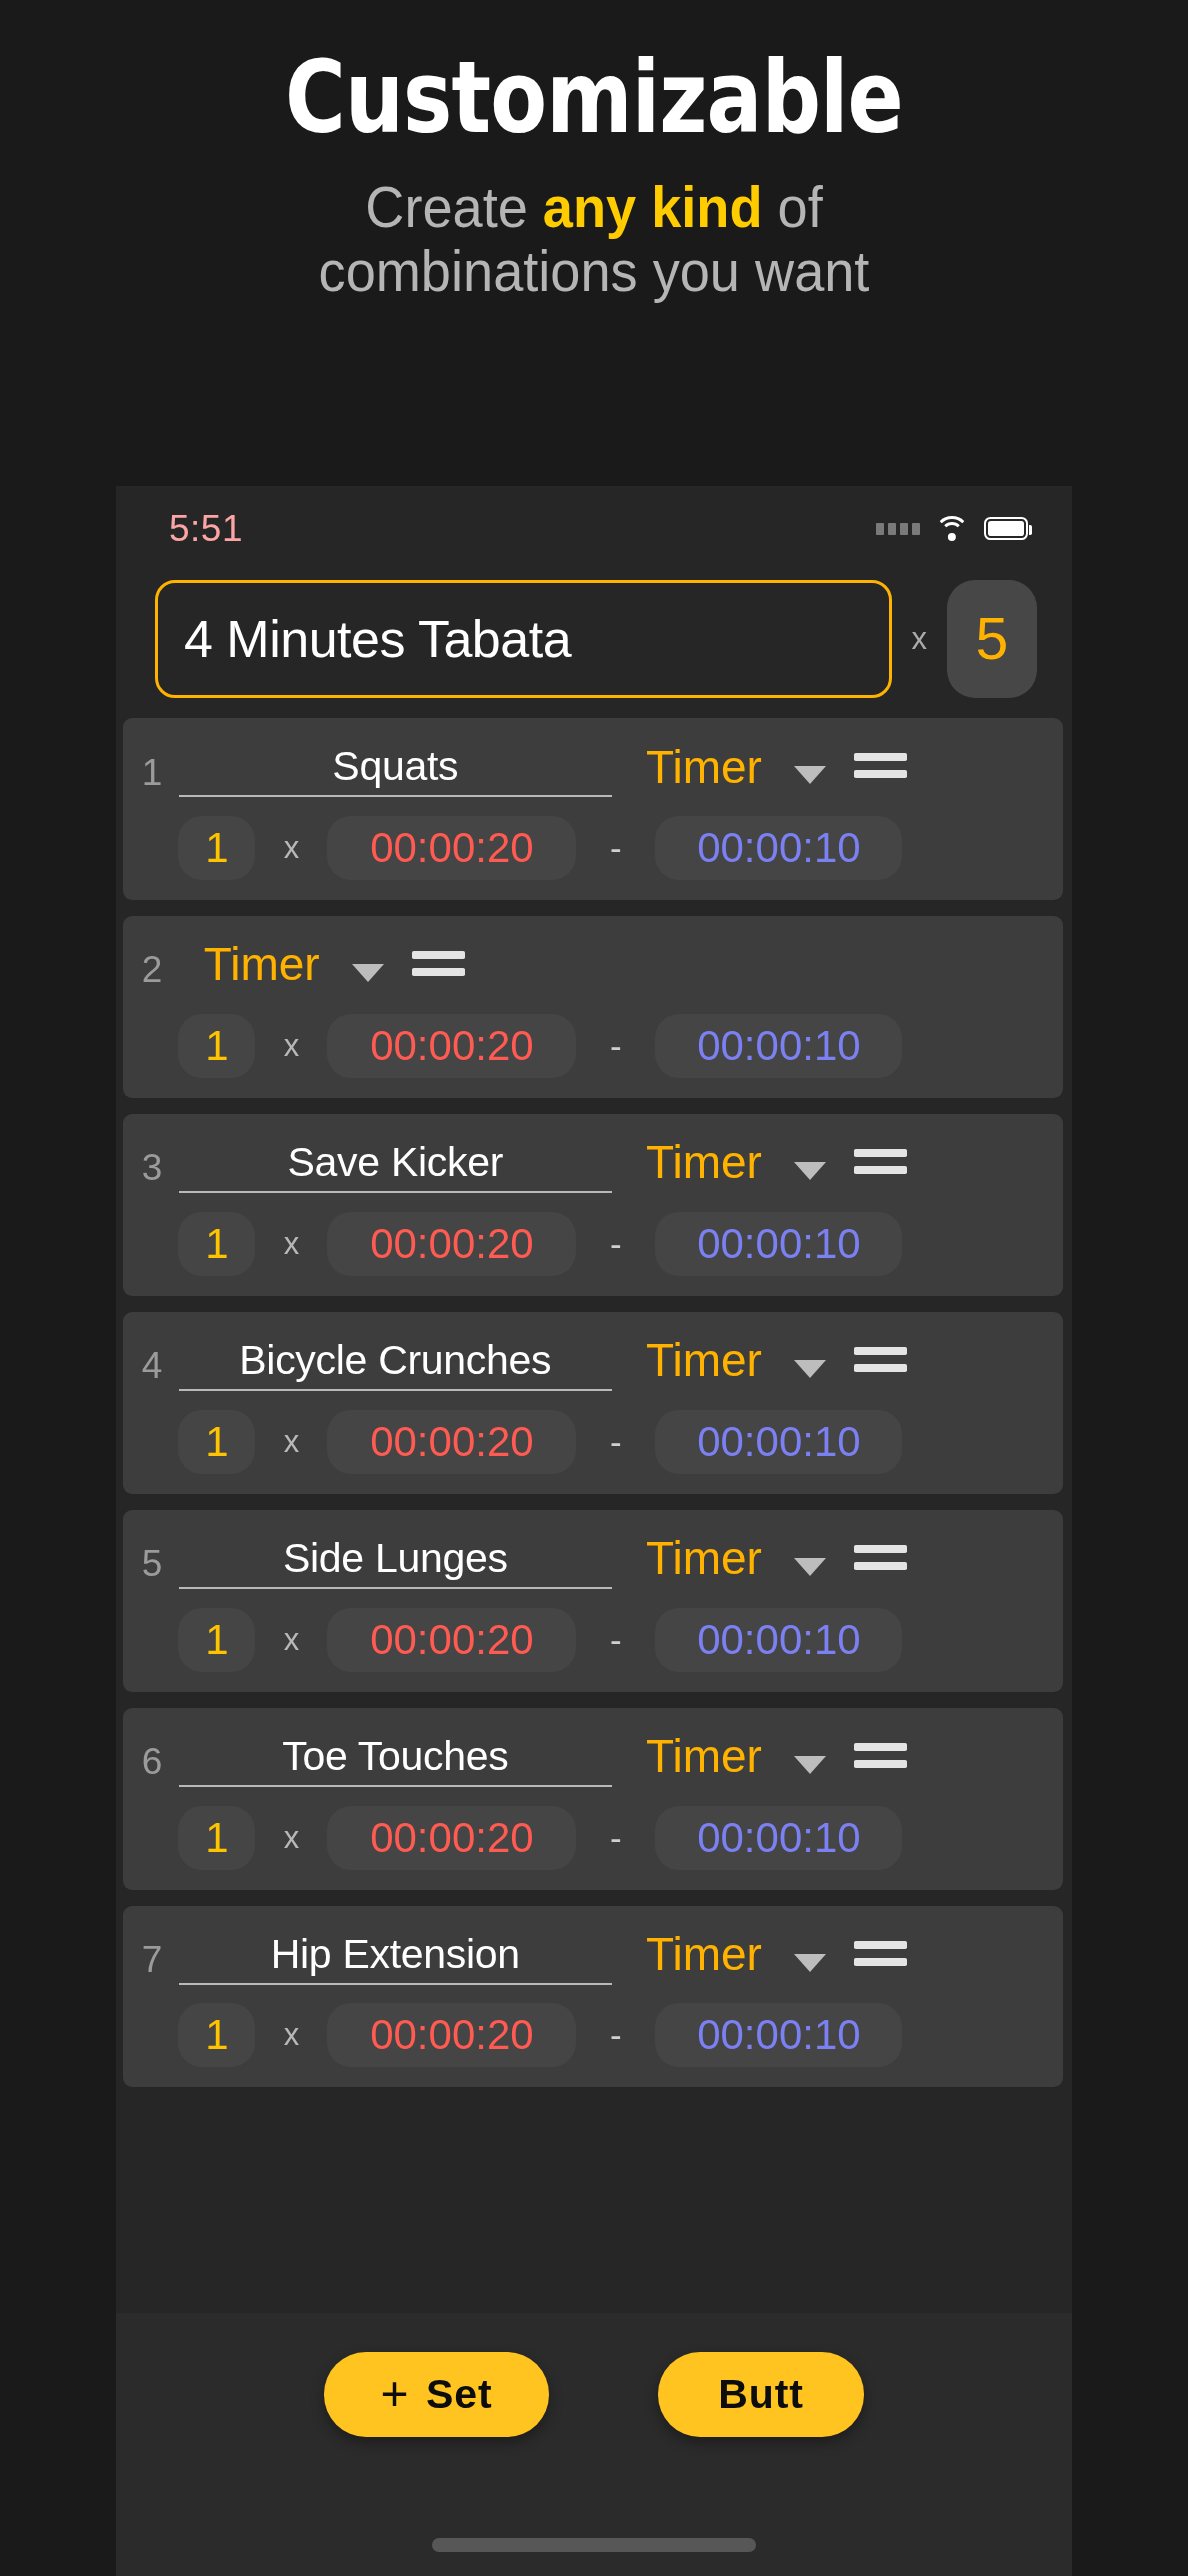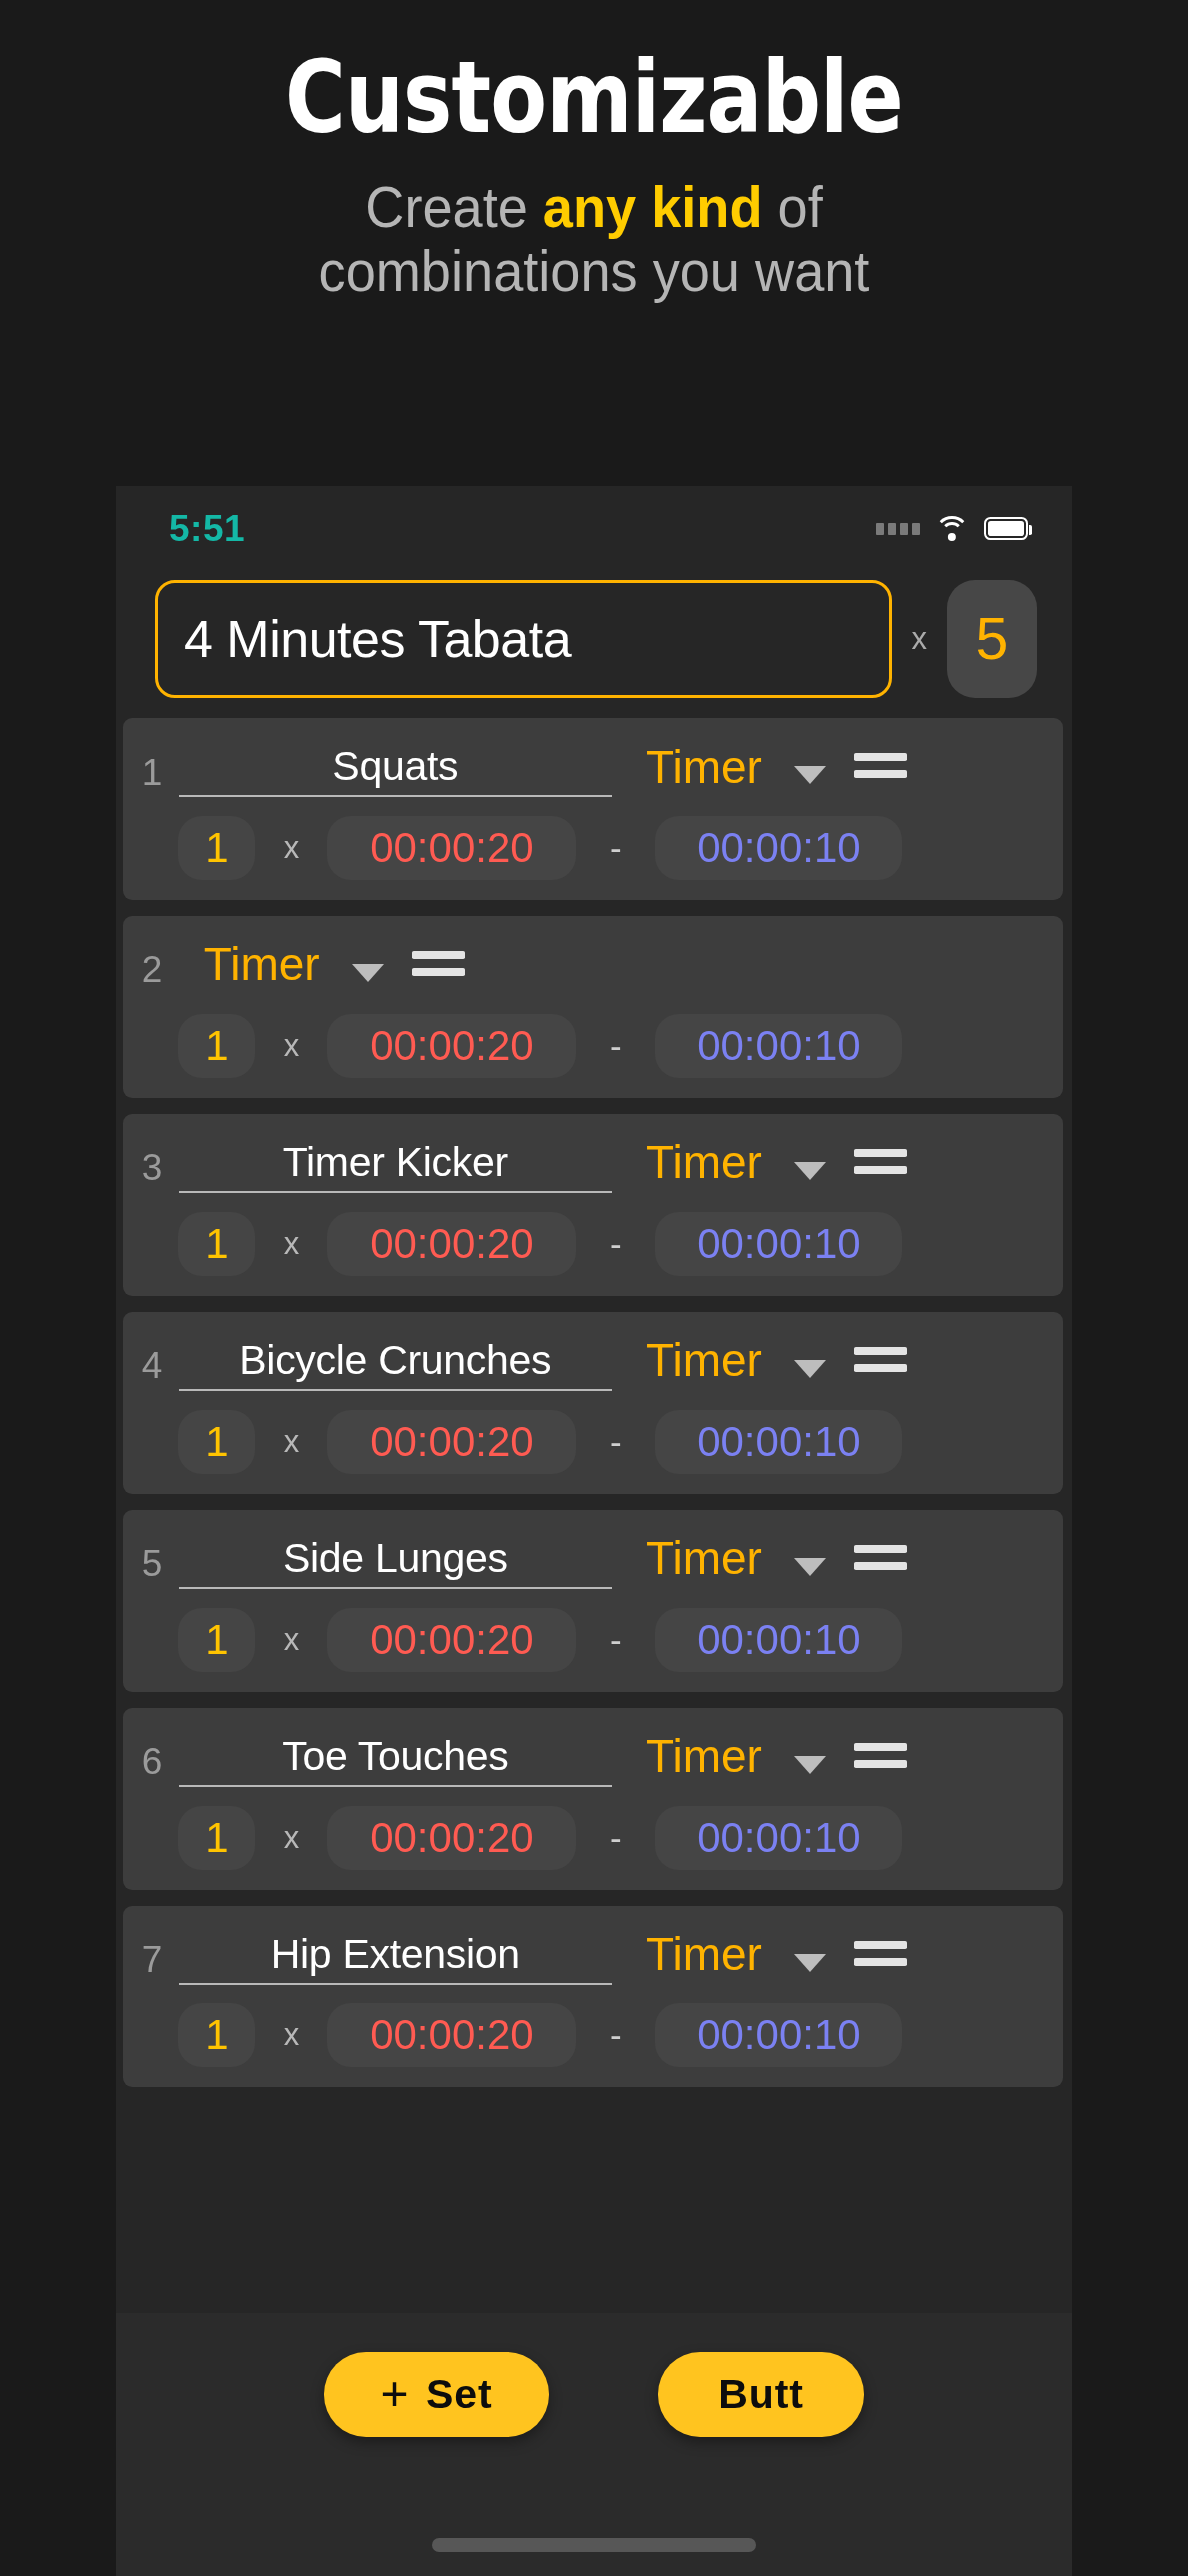--- a/index.html
+++ b/index.html
@@ -43,21 +43,21 @@
   }
 
   
   .statusbar {
     position:relative;
     height:85px;
     display:flex; align-items:center;
     padding:0 44px 0 53px;
   }
   .status-time {
-    color:#14b8a6; font-size:37px; font-weight:700;
+    color:#fca5a5; font-size:37px; font-weight:400;
     letter-spacing:0.5px;
   }
   .status-right {
     margin-left:auto; display:flex; align-items:center; gap:14.7px;
   }
   .sig-dots { display:flex; gap:4.6px; align-items:flex-end; }
   .sig-dots i { display:block; width:7.4px; height:12px; background:#7a7a7a; border-radius:0.9px; }
   .wifi { position:relative; width:35px; height:26px; }
   .wifi span {
     position:absolute; left:50%; transform:translateX(-50%);
@@ -283,21 +283,21 @@
             <div class="sep-x">x</div>
             <div class="pill pill-work">00:00:20</div>
             <div class="sep-dash">-</div>
             <div class="pill pill-rest">00:00:10</div>
           </div>
         </div>
         <div class="ex-card">
           <div class="ex-top">
             <div class="ex-idx">3</div>
             <div class="ex-namewrap">
-              <div class="ex-name">Timer Kicker</div>
+              <div class="ex-name">Save Kicker</div>
             </div>
             <div class="ex-type">Timer</div>
             <div class="chev"></div>
             <div class="handle">
               <i></i>
               <i></i>
             </div>
           </div>
           <div class="ex-bot">
             <div class="pill pill-reps">1</div>

